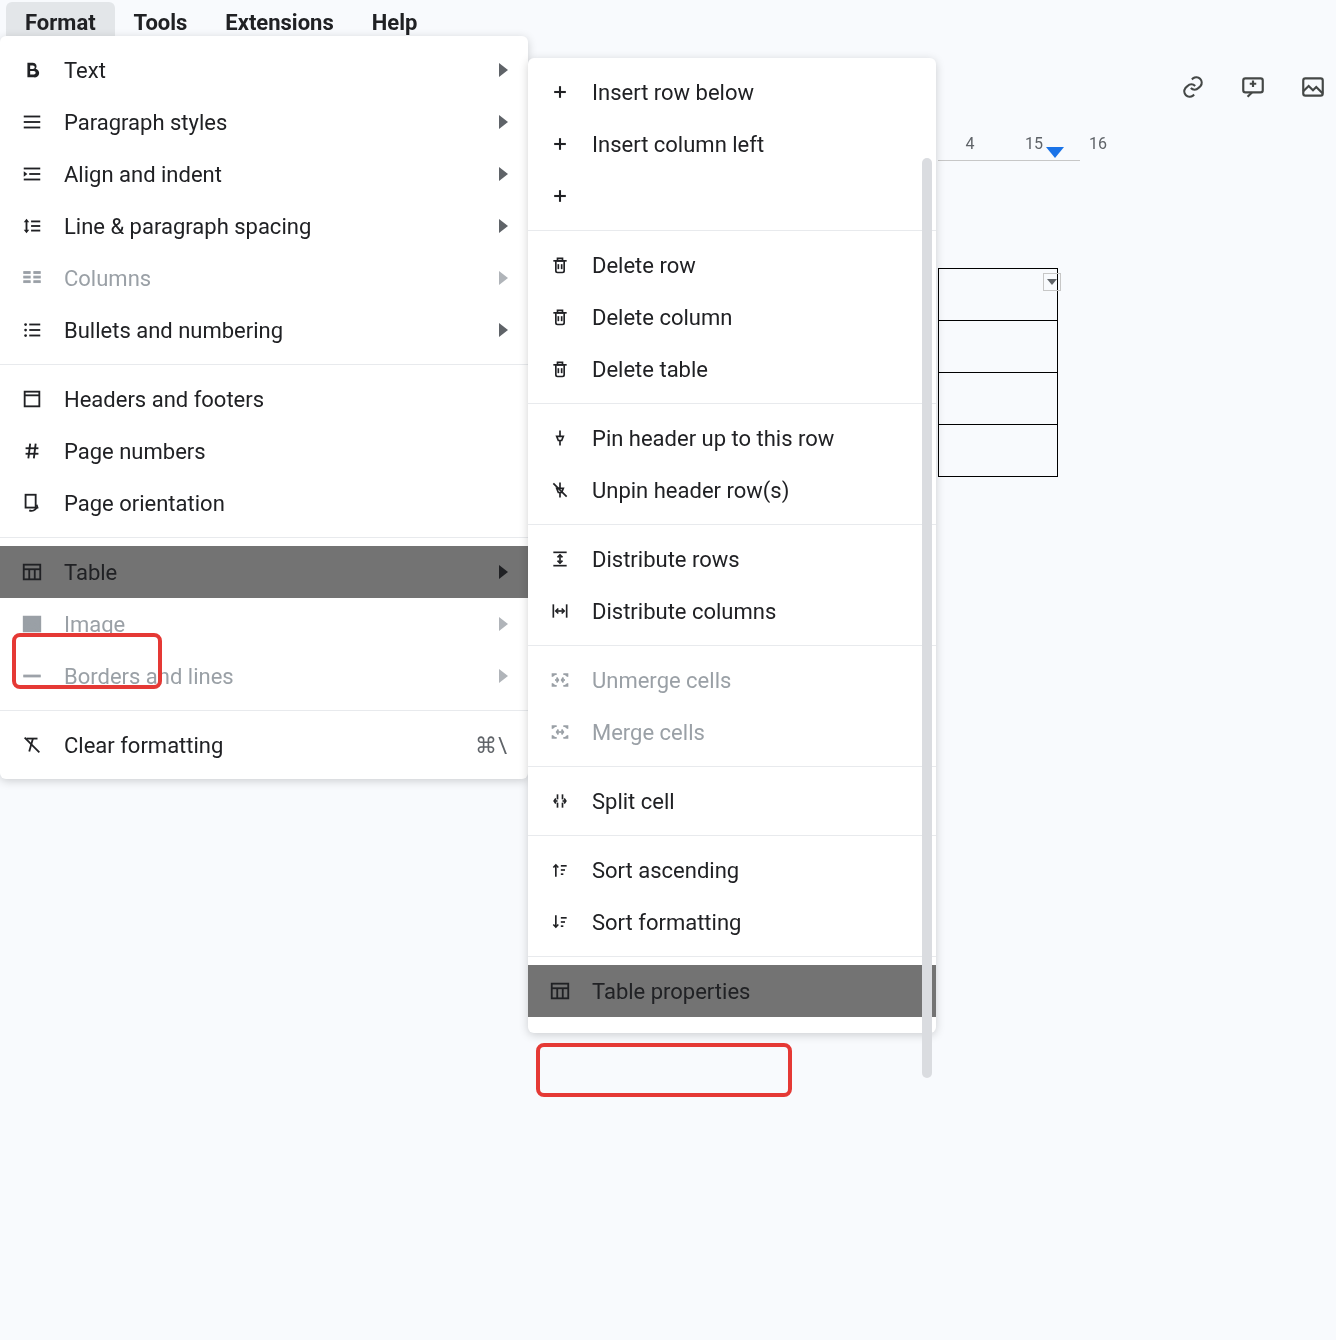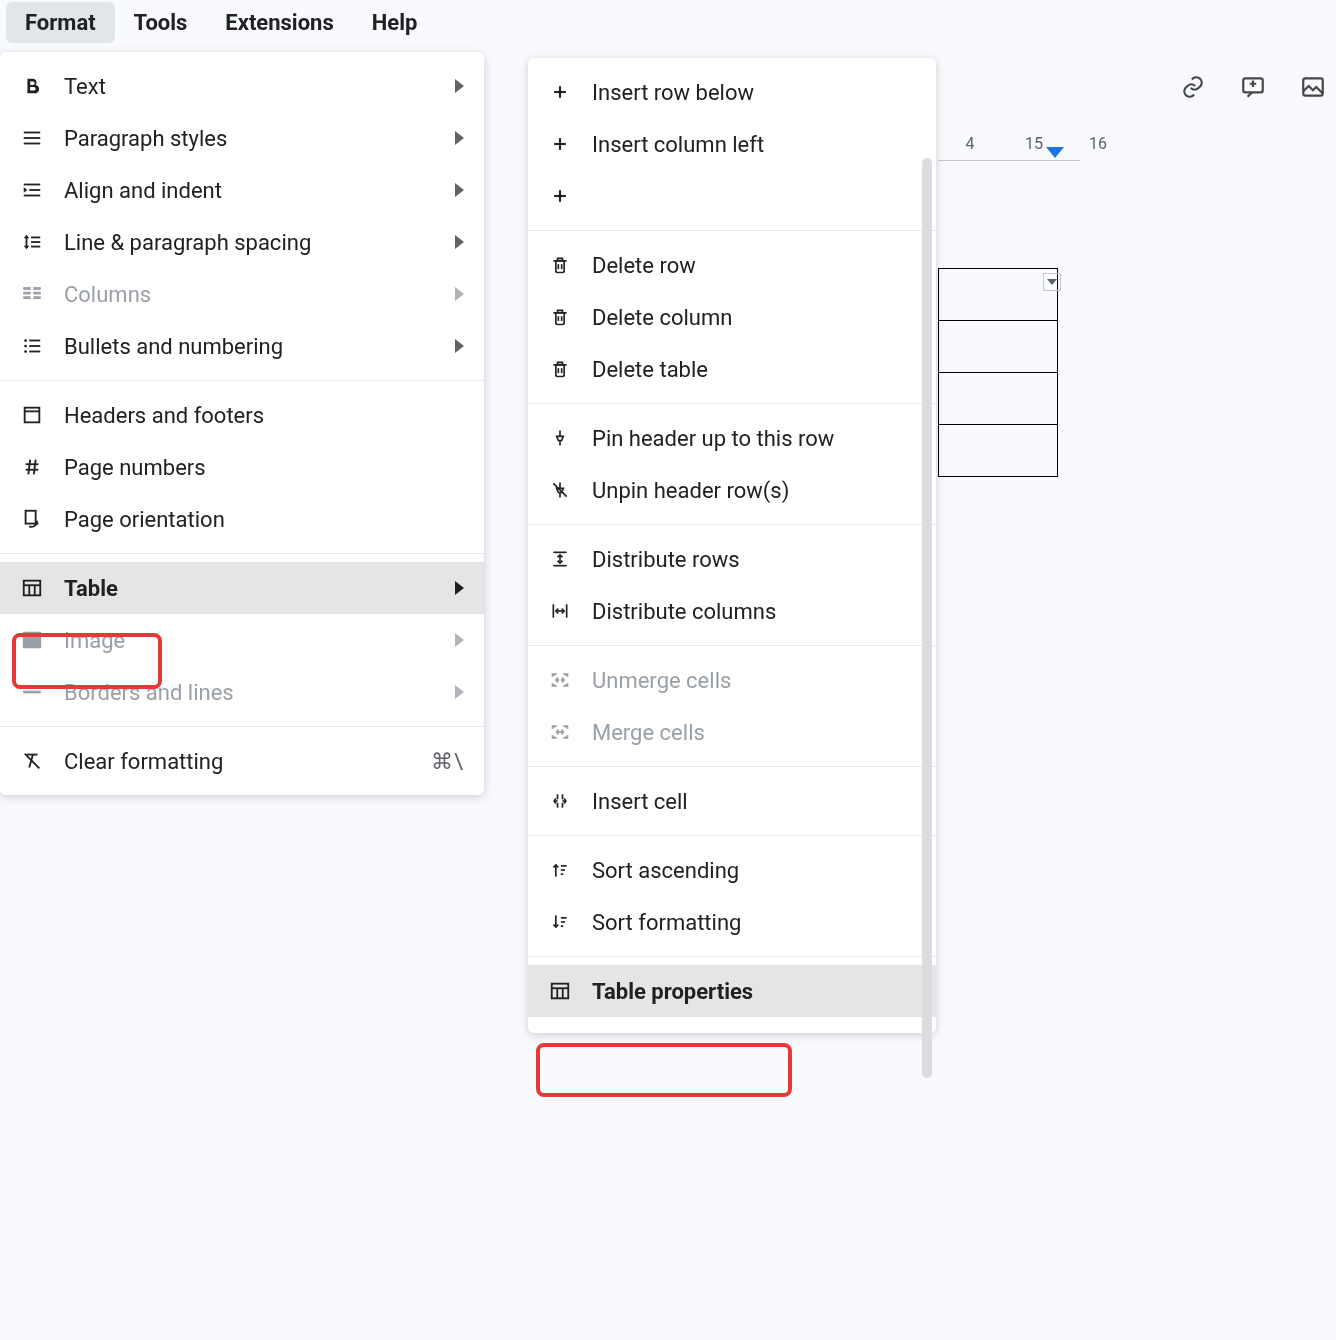--- a/index.html
+++ b/index.html
@@ -31,22 +31,22 @@
 
   .dropdown {
     position: absolute;
     background: #fff;
     box-shadow: 0 2px 10px rgba(0,0,0,.18);
     border-radius: 6px;
     padding: 8px 0;
   }
   .dropdown.format {
     left: 0;
-    top: 52px;
-    width: 484px;
+    top: 36px;
+    width: 528px;
   }
   .dropdown.table {
     left: 528px;
     top: 58px;
     width: 408px;
     max-height: 1050px;
     padding-bottom: 16px;
   }
   .scrollbar {
     position: absolute;
@@ -58,21 +58,21 @@
     border-radius: 5px;
   }
   .menu-item {
     display: flex;
     align-items: center;
     height: 52px;
     padding: 0 20px;
     gap: 20px;
     position: relative;
   }
-  .menu-item.highlighted { background: #e5e5e5; font-weight: bold; }
+  .menu-item.highlighted { background: #737373; }
   .menu-item.disabled .label,
   .menu-item.disabled .icon svg { color: #9aa0a6; stroke: #9aa0a6; fill: #9aa0a6; }
   .menu-item .icon {
     width: 24px; height: 24px;
     display: flex; align-items: center; justify-content: center;
     flex-shrink: 0;
   }
   .menu-item .label { flex: 1; text-align: left; }
   .menu-item .chevron {
     width: 0; height: 0;
@@ -507,21 +507,21 @@
           <path d="M9 4v6"></path>
           <path d="M15 4v6"></path>
           <path d="M9 20v-6"></path>
           <path d="M15 20v-6"></path>
           <path d="M5 12h4"></path>
           <path d="M15 12h4"></path>
           <path d="M7 9l-2 3 2 3"></path>
           <path d="M17 9l2 3-2 3"></path>
         </svg>
       </span>
-    <span class="label">Insert cell</span>
+    <span class="label">Split cell</span>
   </div>
   <div class="divider"></div>
   <div class="menu-item">
     <span class="icon">
         <svg viewBox="0 0 24 24" width="20" height="20" fill="none" stroke="#202124" stroke-width="2">
           <path d="M7 20V6"></path>
           <path d="M4 9l3-3 3 3"></path>
           <line x1="13" y1="7" x2="20" y2="7"></line>
           <line x1="13" y1="12" x2="18" y2="12"></line>
           <line x1="13" y1="17" x2="16" y2="17"></line>

